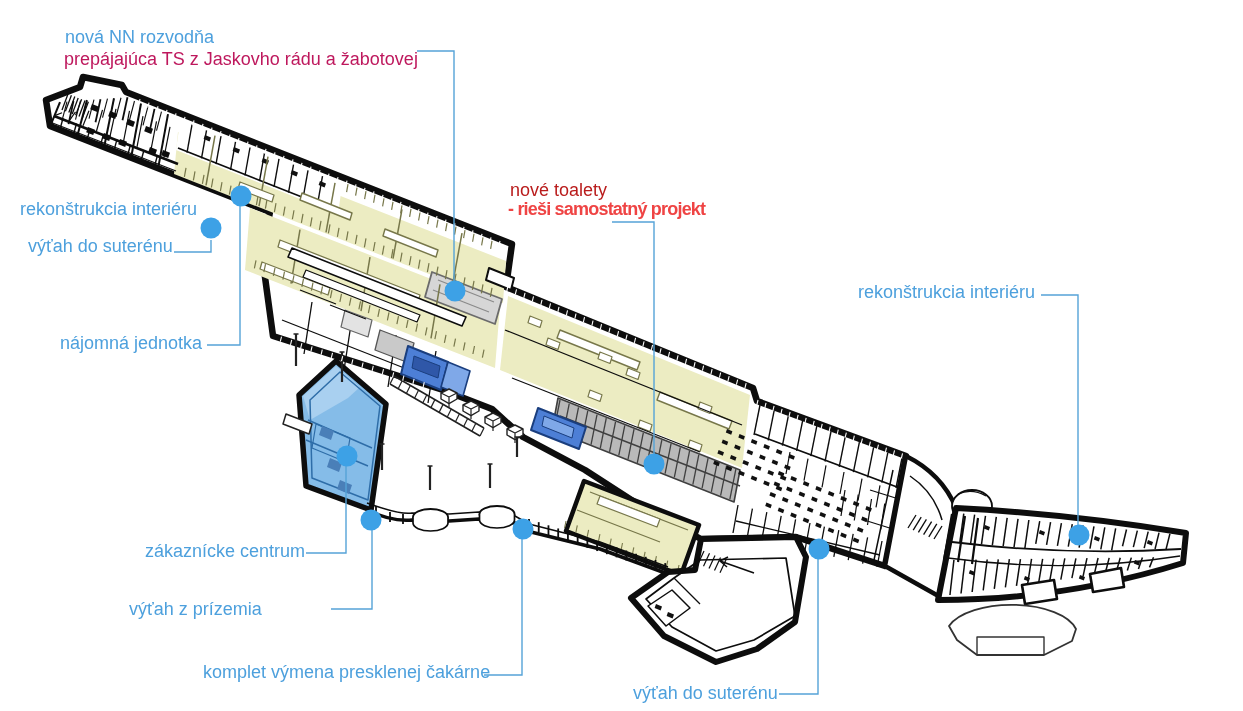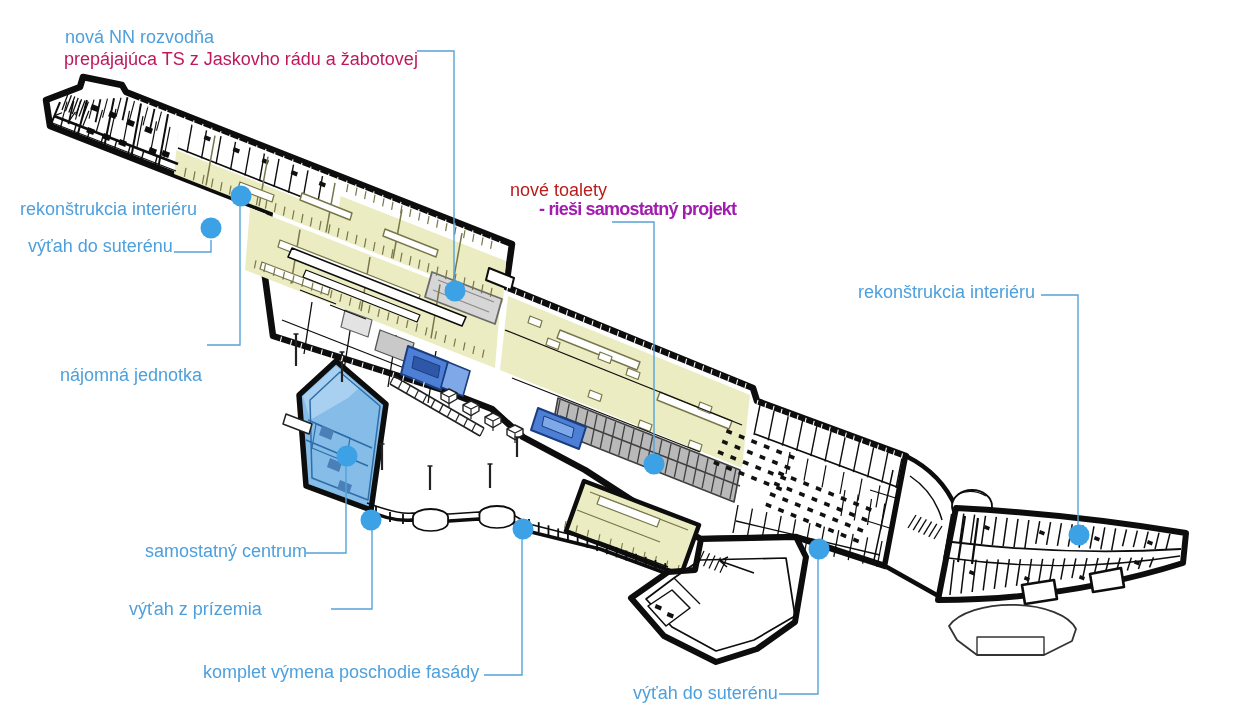--- a/index.html
+++ b/index.html
@@ -611,23 +611,23 @@
         <circle cx="371" cy="520" r="10.5" fill="#3da1e6"></circle>
         <circle cx="523" cy="529" r="10.5" fill="#3da1e6"></circle>
         <circle cx="819" cy="549" r="10.5" fill="#3da1e6"></circle>
       </g>
 </svg>
 <div id="labels">
       <div class="ann-line" style="left: 65px; top: 28px; color: rgb(77, 160, 221);">nová NN rozvodňa</div>
       <div class="ann-line" style="left: 64px; top: 50px; color: #be185d; text-align: center;">prepájajúca TS z Jaskovho rádu a žabotovej</div>
       <div class="ann-line" style="left: 20px; top: 200px; color: rgb(77, 160, 221);">rekonštrukcia interiéru</div>
       <div class="ann-line" style="left: 28px; top: 237px; color: rgb(77, 160, 221);">výťah do suterénu</div>
-      <div class="ann-line" style="left: 60px; top: 334px; color: rgb(77, 160, 221); margin-top: 32px;">nájomná jednotka</div>
+      <div class="ann-line" style="left: 60px; top: 334px; color: rgb(77, 160, 221);">nájomná jednotka</div>
       <div class="ann-line" style="left: 510px; top: 181px; color: #b91c1c;">nové toalety</div>
-      <div class="ann-line bold" style="left: 539px; top: 200px; color: #a21caf;">- rieši samostatný projekt</div>
+      <div class="ann-line bold" style="left: 508px; top: 200px; color: #ef4444;">- rieši samostatný projekt</div>
       <div class="ann-line" style="left: 858px; top: 283px; color: rgb(77, 160, 221);">rekonštrukcia interiéru</div>
-      <div class="ann-line" style="left: 145px; top: 542px; color: rgb(77, 160, 221);">samostatný centrum</div>
+      <div class="ann-line" style="left: 145px; top: 542px; color: rgb(77, 160, 221);">zákaznícke centrum</div>
       <div class="ann-line" style="left: 129px; top: 589px; color: rgb(77, 160, 221); margin-top: 11px;">výťah z prízemia</div>
-      <div class="ann-line" style="left: 203px; top: 663px; color: rgb(77, 160, 221);">komplet výmena poschodie fasády</div>
+      <div class="ann-line" style="left: 203px; top: 663px; color: rgb(77, 160, 221);">komplet výmena presklenej čakárne</div>
       <div class="ann-line" style="left: 633px; top: 684px; color: rgb(77, 160, 221);">výťah do suterénu</div>
     </div>
 
 </div>
 
 </body></html>

